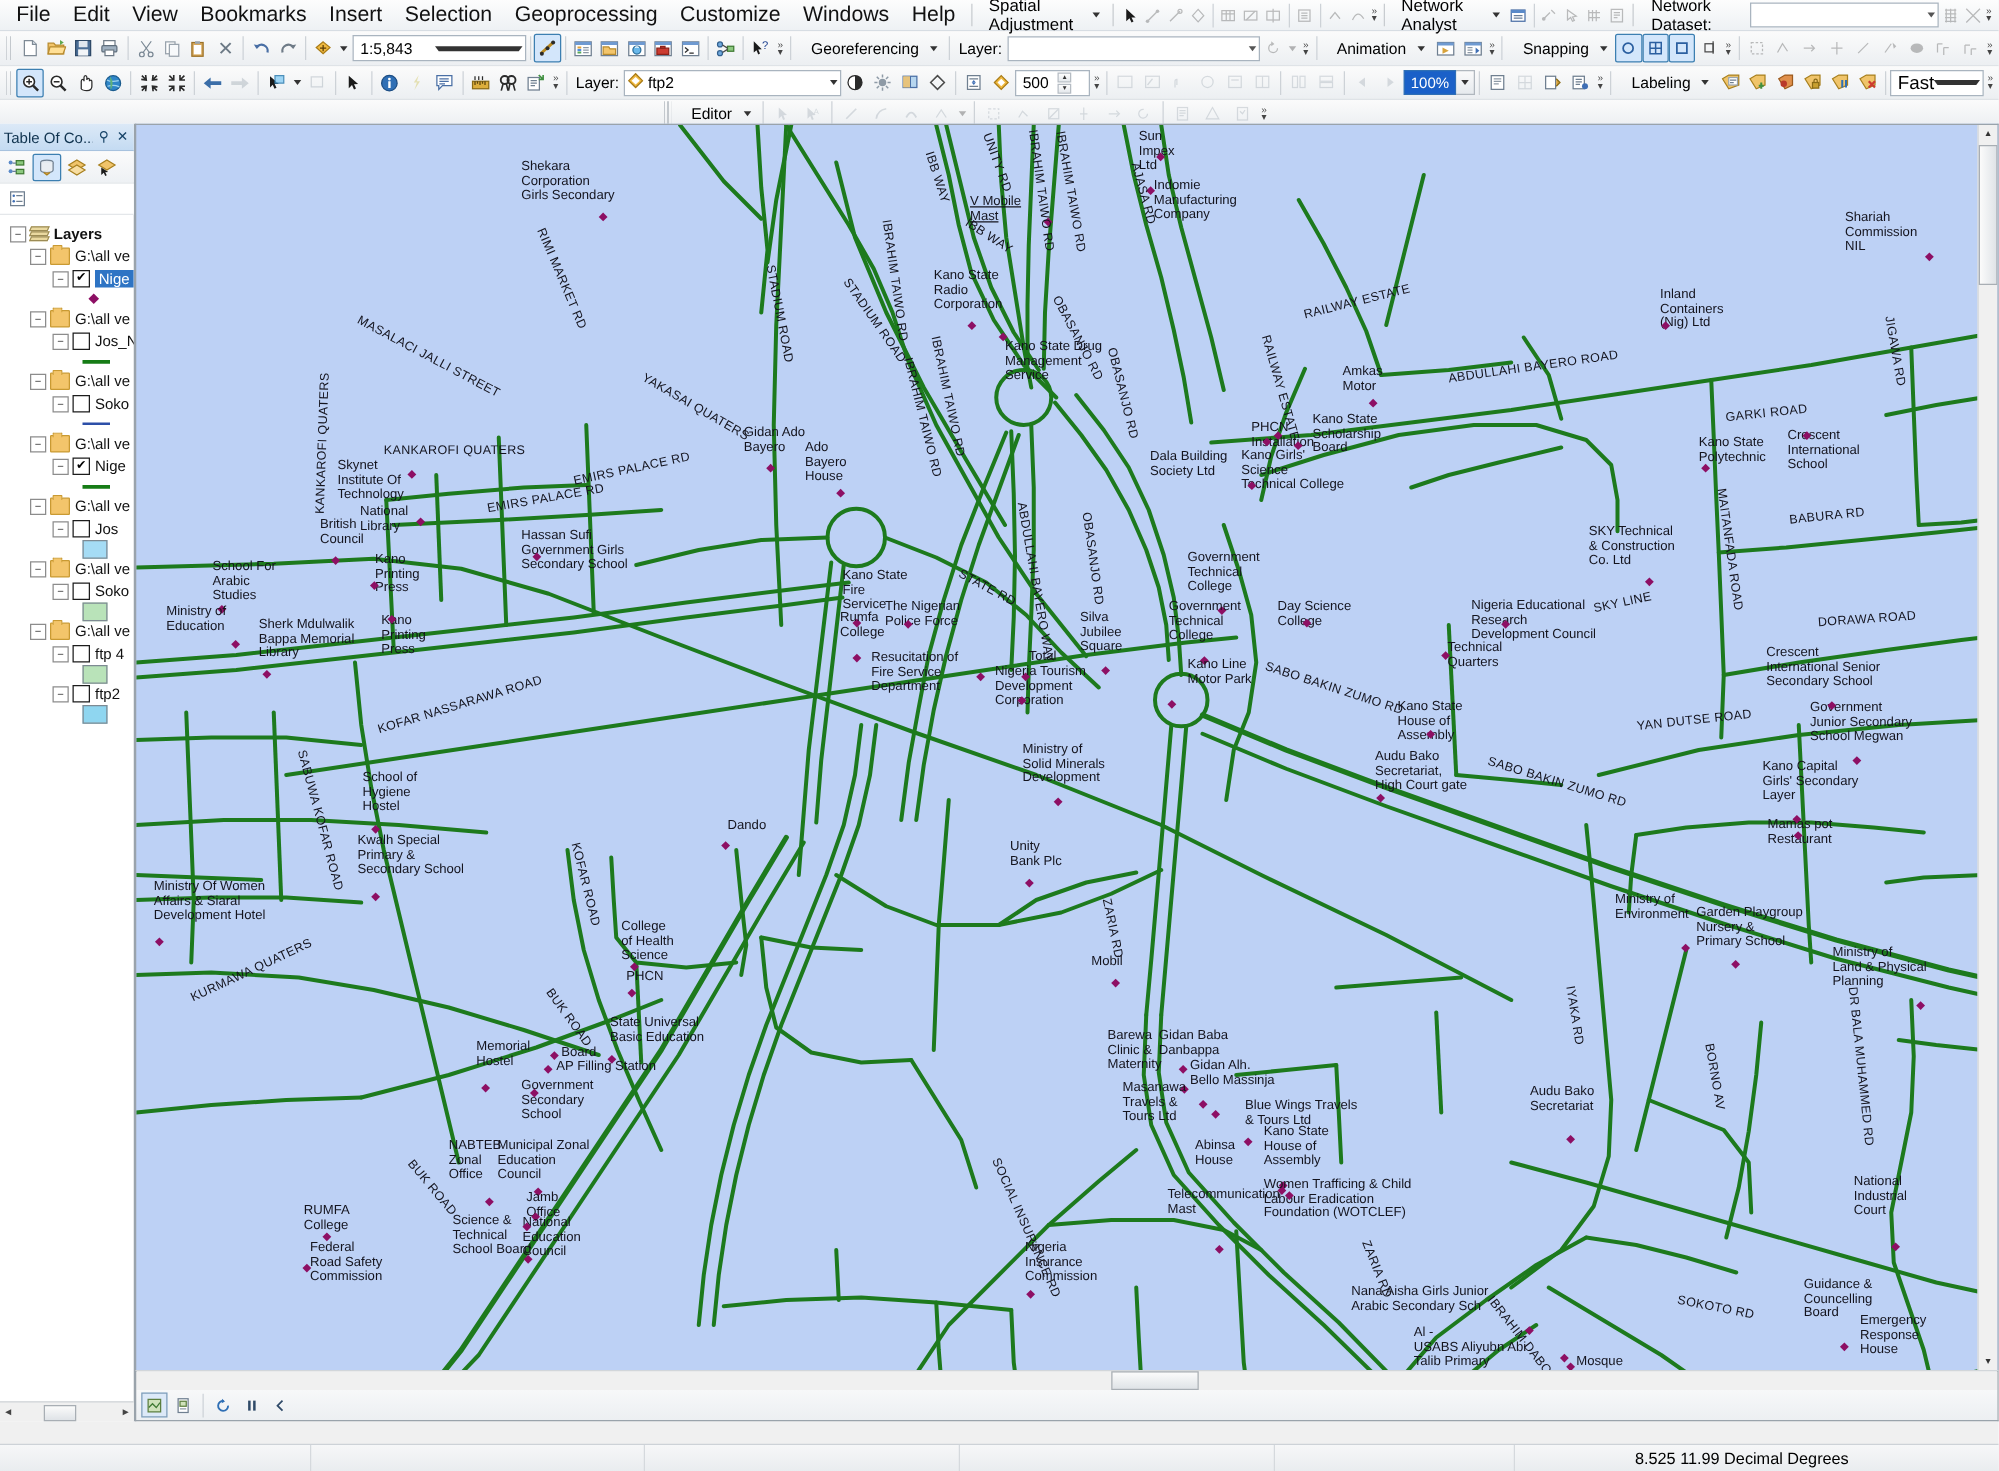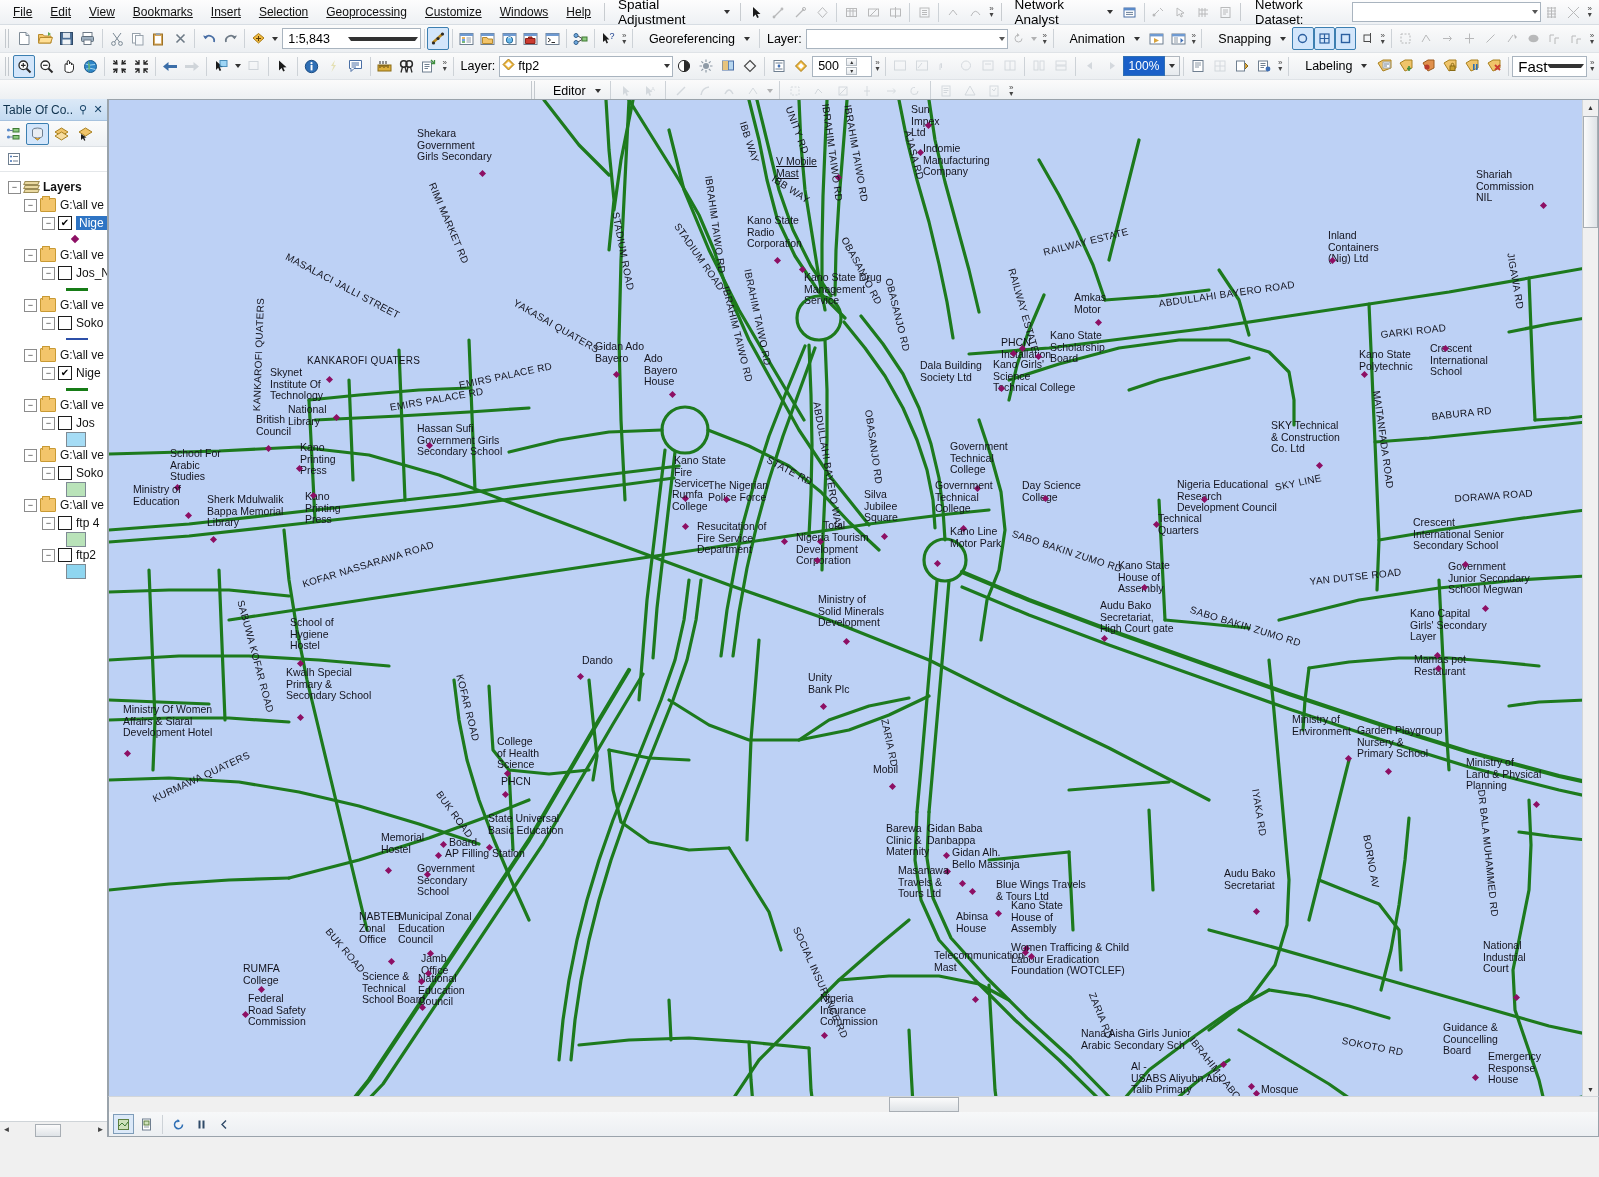--- a/index.html
+++ b/index.html
@@ -3,21 +3,21 @@
 <meta charset="utf-8">
 <style>
   html,body{margin:0;padding:0;background:#ffffff;}
   body{width:1599px;height:1177px;overflow:hidden;
        font-family:"Liberation Sans",sans-serif;font-size:12px;color:#000;}
   .app{width:1599px;height:1177px;position:relative;background:#f0f0f0;}
 
   
   .menubar{height:24px;background:linear-gradient(#fdfdfd,#eef1f4);
            border-bottom:1px solid #d7dde3;display:flex;align-items:center;padding:0 4px;}
-  .menuitem{padding:3px 9px;font-size:12px;color:#111;white-space:nowrap;text-decoration:underline;}
+  .menuitem{padding:3px 9px;font-size:17px;color:#111;white-space:nowrap;}
   .msep{width:1px;height:18px;background:#c8ccd0;margin:0 4px;}
   .mdrop{padding:3px 6px 3px 9px;font-size:13.5px;display:flex;align-items:center;gap:5px;}
   .caret{width:0;height:0;border-left:3.5px solid transparent;border-right:3.5px solid transparent;
          border-top:4px solid #333;display:inline-block;}
   .nd-label{font-size:13px;padding:0 6px 0 10px;}
   .combo{height:18px;background:#fff;border:1px solid #a9b4bf;display:flex;align-items:center;
          justify-content:flex-end;padding:0 2px;}
   .combo .caret{border-top-color:#555;}
   .combo-txt{flex:1;font-size:12.5px;padding-left:4px;text-align:left;color:#111;}
 
@@ -1336,21 +1336,21 @@
           <path class="rd w2" d="M930 60 L950 95 L968 130 L984 165 L996 200"></path>
           <path class="rd w2" d="M1030 40 L1020 80 L1010 120 L1000 160"></path>
           <path class="rd w2" d="M996 200 L1050 196 L1100 190"></path>
 
           <path class="rd w2" d="M1060 1005 L1090 980 L1120 960"></path>
           <path class="rd w2" d="M1130 930 L1160 948 L1190 966 L1220 984 L1250 1005"></path>
         </svg>
 
         <div id="map-labels">
             <div class="mlabel" style="left: 308px; top: 28px;">Shekara
-Government
+Corporation
 Girls Secondary</div>
             <div class="pt-marker" style="left: 371px; top: 71px; background: rgb(141, 15, 100);"></div>
             <div class="mlabel" style="left: 802px; top: 4px;">Sun
 Impex
 Ltd</div>
             <div class="pt-marker" style="left: 817px; top: 23px; background: rgb(141, 15, 100);"></div>
             <div class="mlabel" style="left: 814px; top: 43px;">Indomie
 Manufacturing
 Company</div>
             <div class="pt-marker" style="left: 809px; top: 50px; background: rgb(141, 15, 100);"></div>
@@ -1739,14 +1739,22 @@
         </div>
         <div class="mfbtn">
           <svg width="13" height="13" viewBox="0 0 13 13">
               <path d="M8 2.5 L4 6.5 L8 10.5" fill="none" stroke="#2f4a68" stroke-width="1.4"></path>
             </svg>
         </div>
       </div>
     </div>
   </div>
 
+  <div class="status">
+    <div class="st-cell" style="width:232px"></div>
+    <div class="st-cell" style="width:250px"></div>
+    <div class="st-cell" style="width:235px"></div>
+    <div class="st-cell" style="width:235px"></div>
+    <div class="st-cell" style="width:175px"></div>
+    <div class="st-coords">8.525  11.99 Decimal Degrees</div>
+  </div>
 
 </div>
 
 </body></html>

